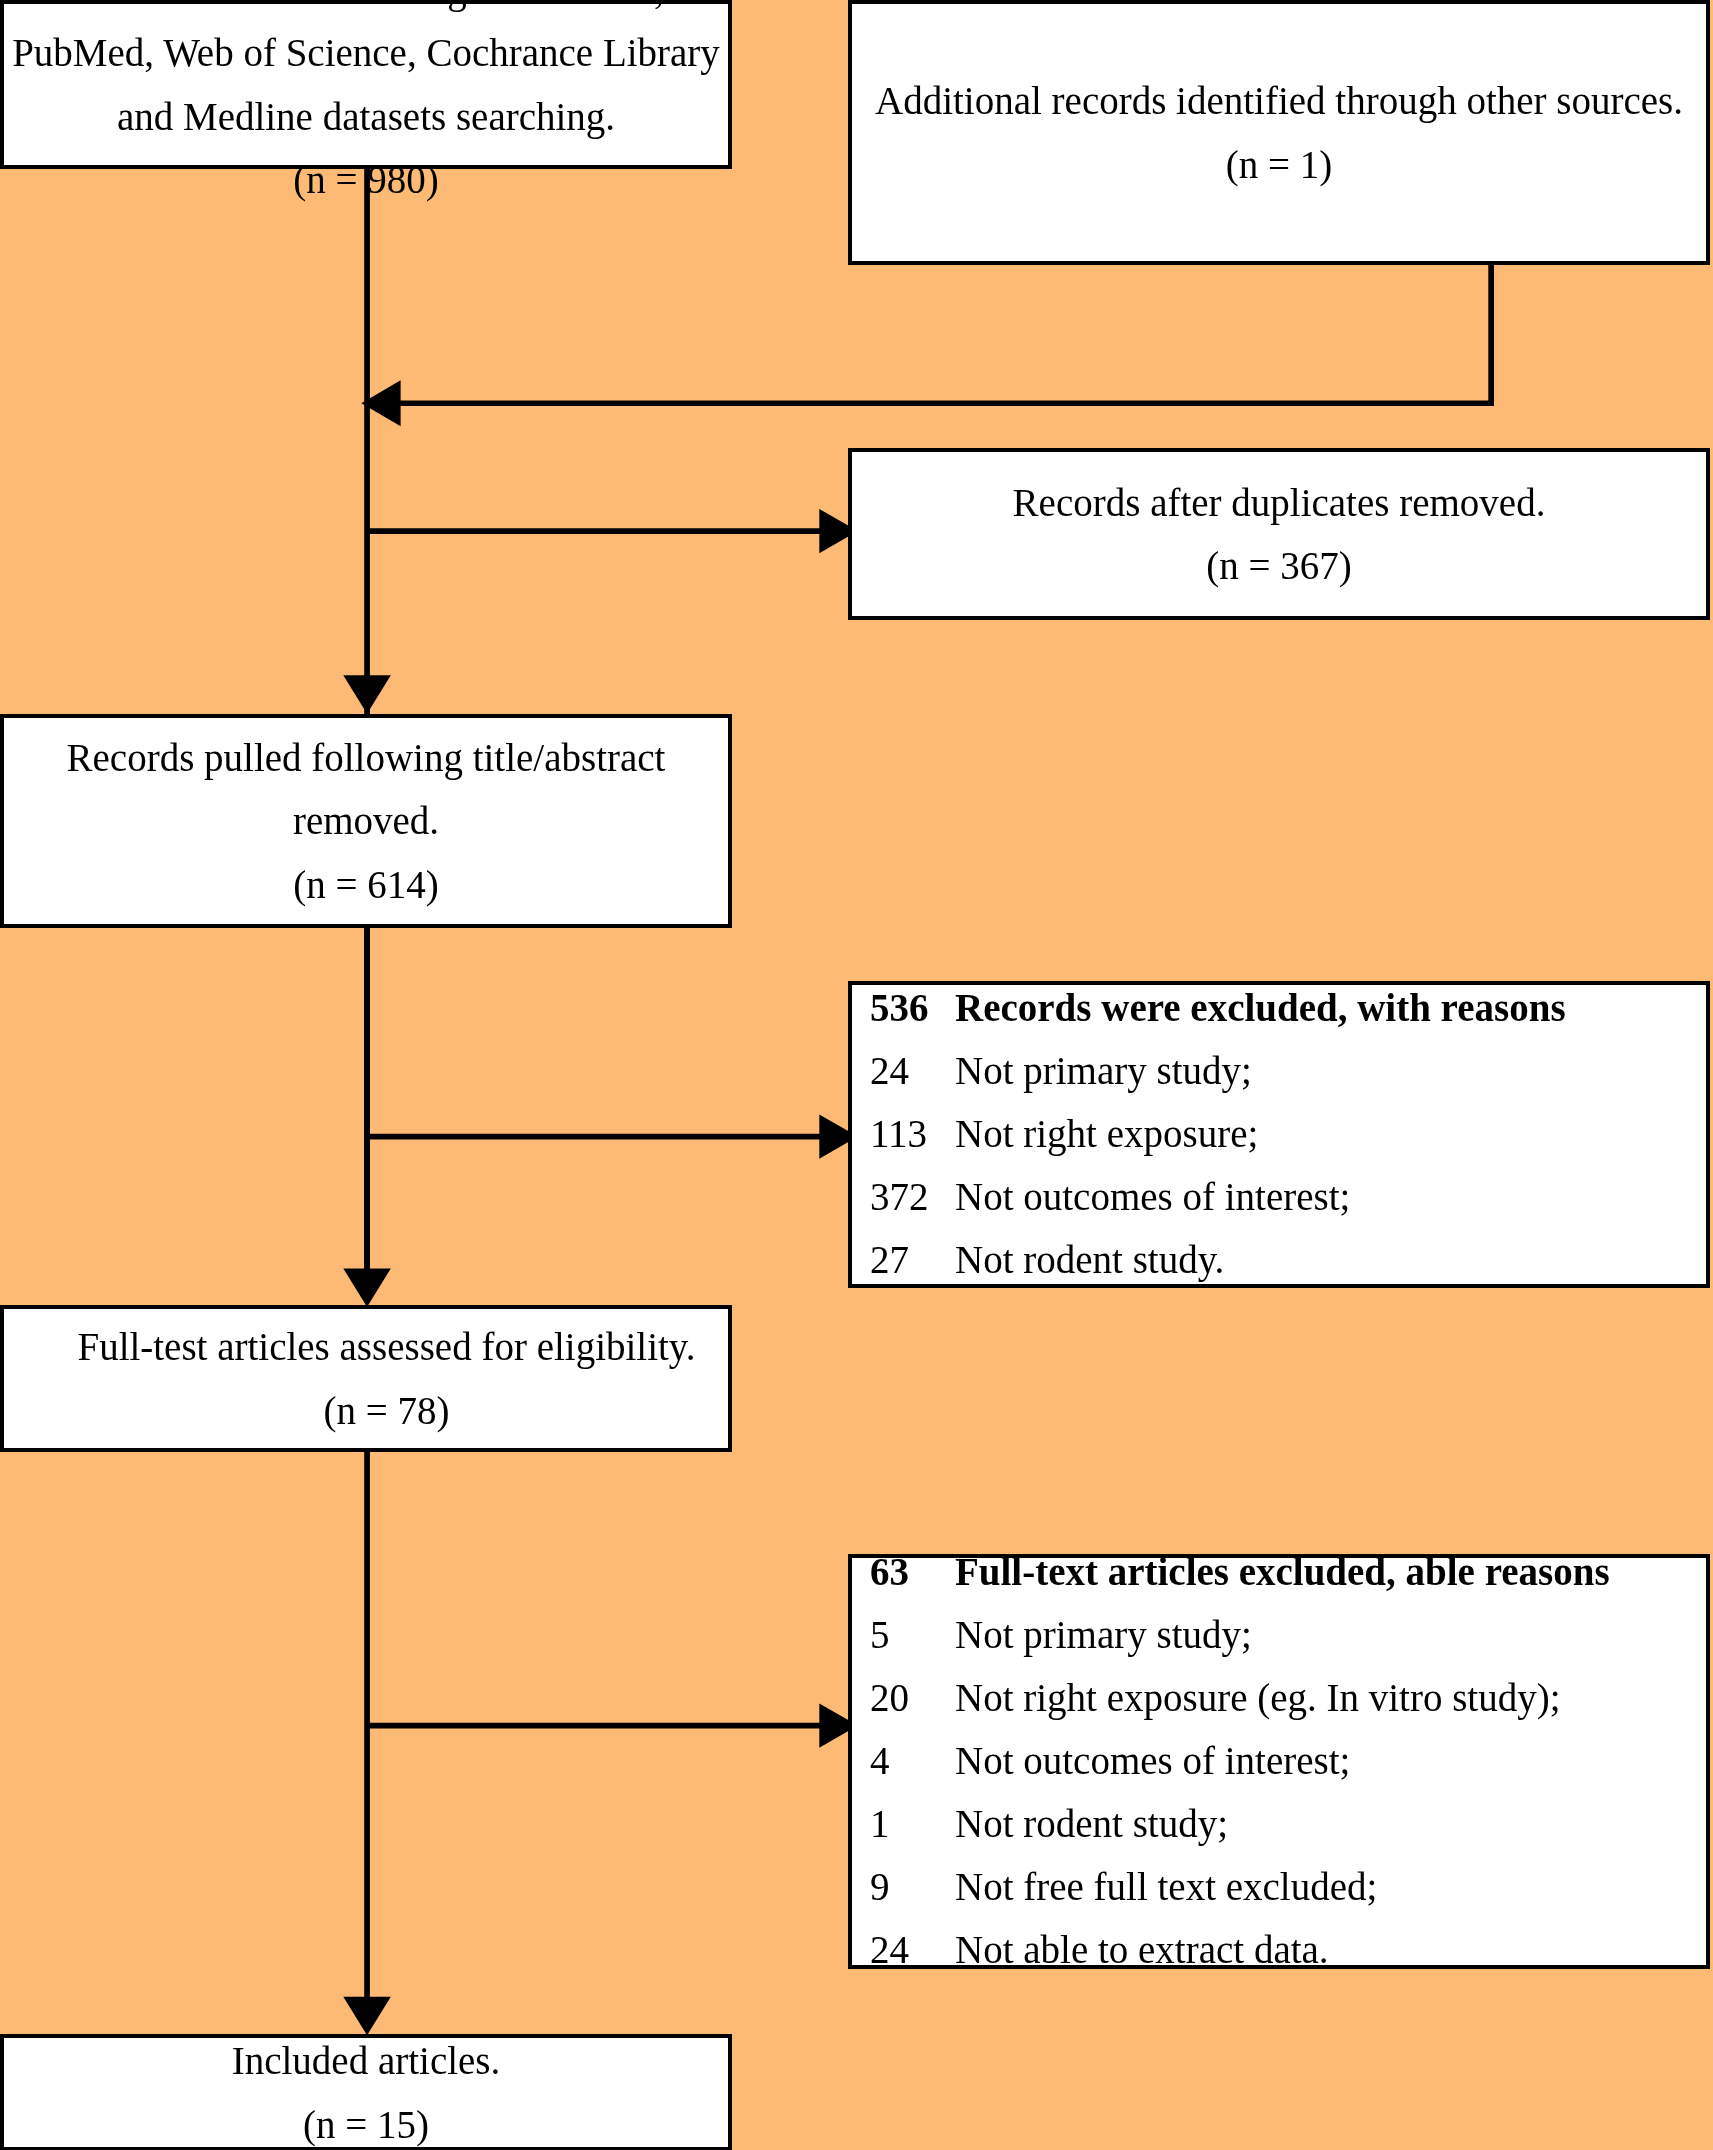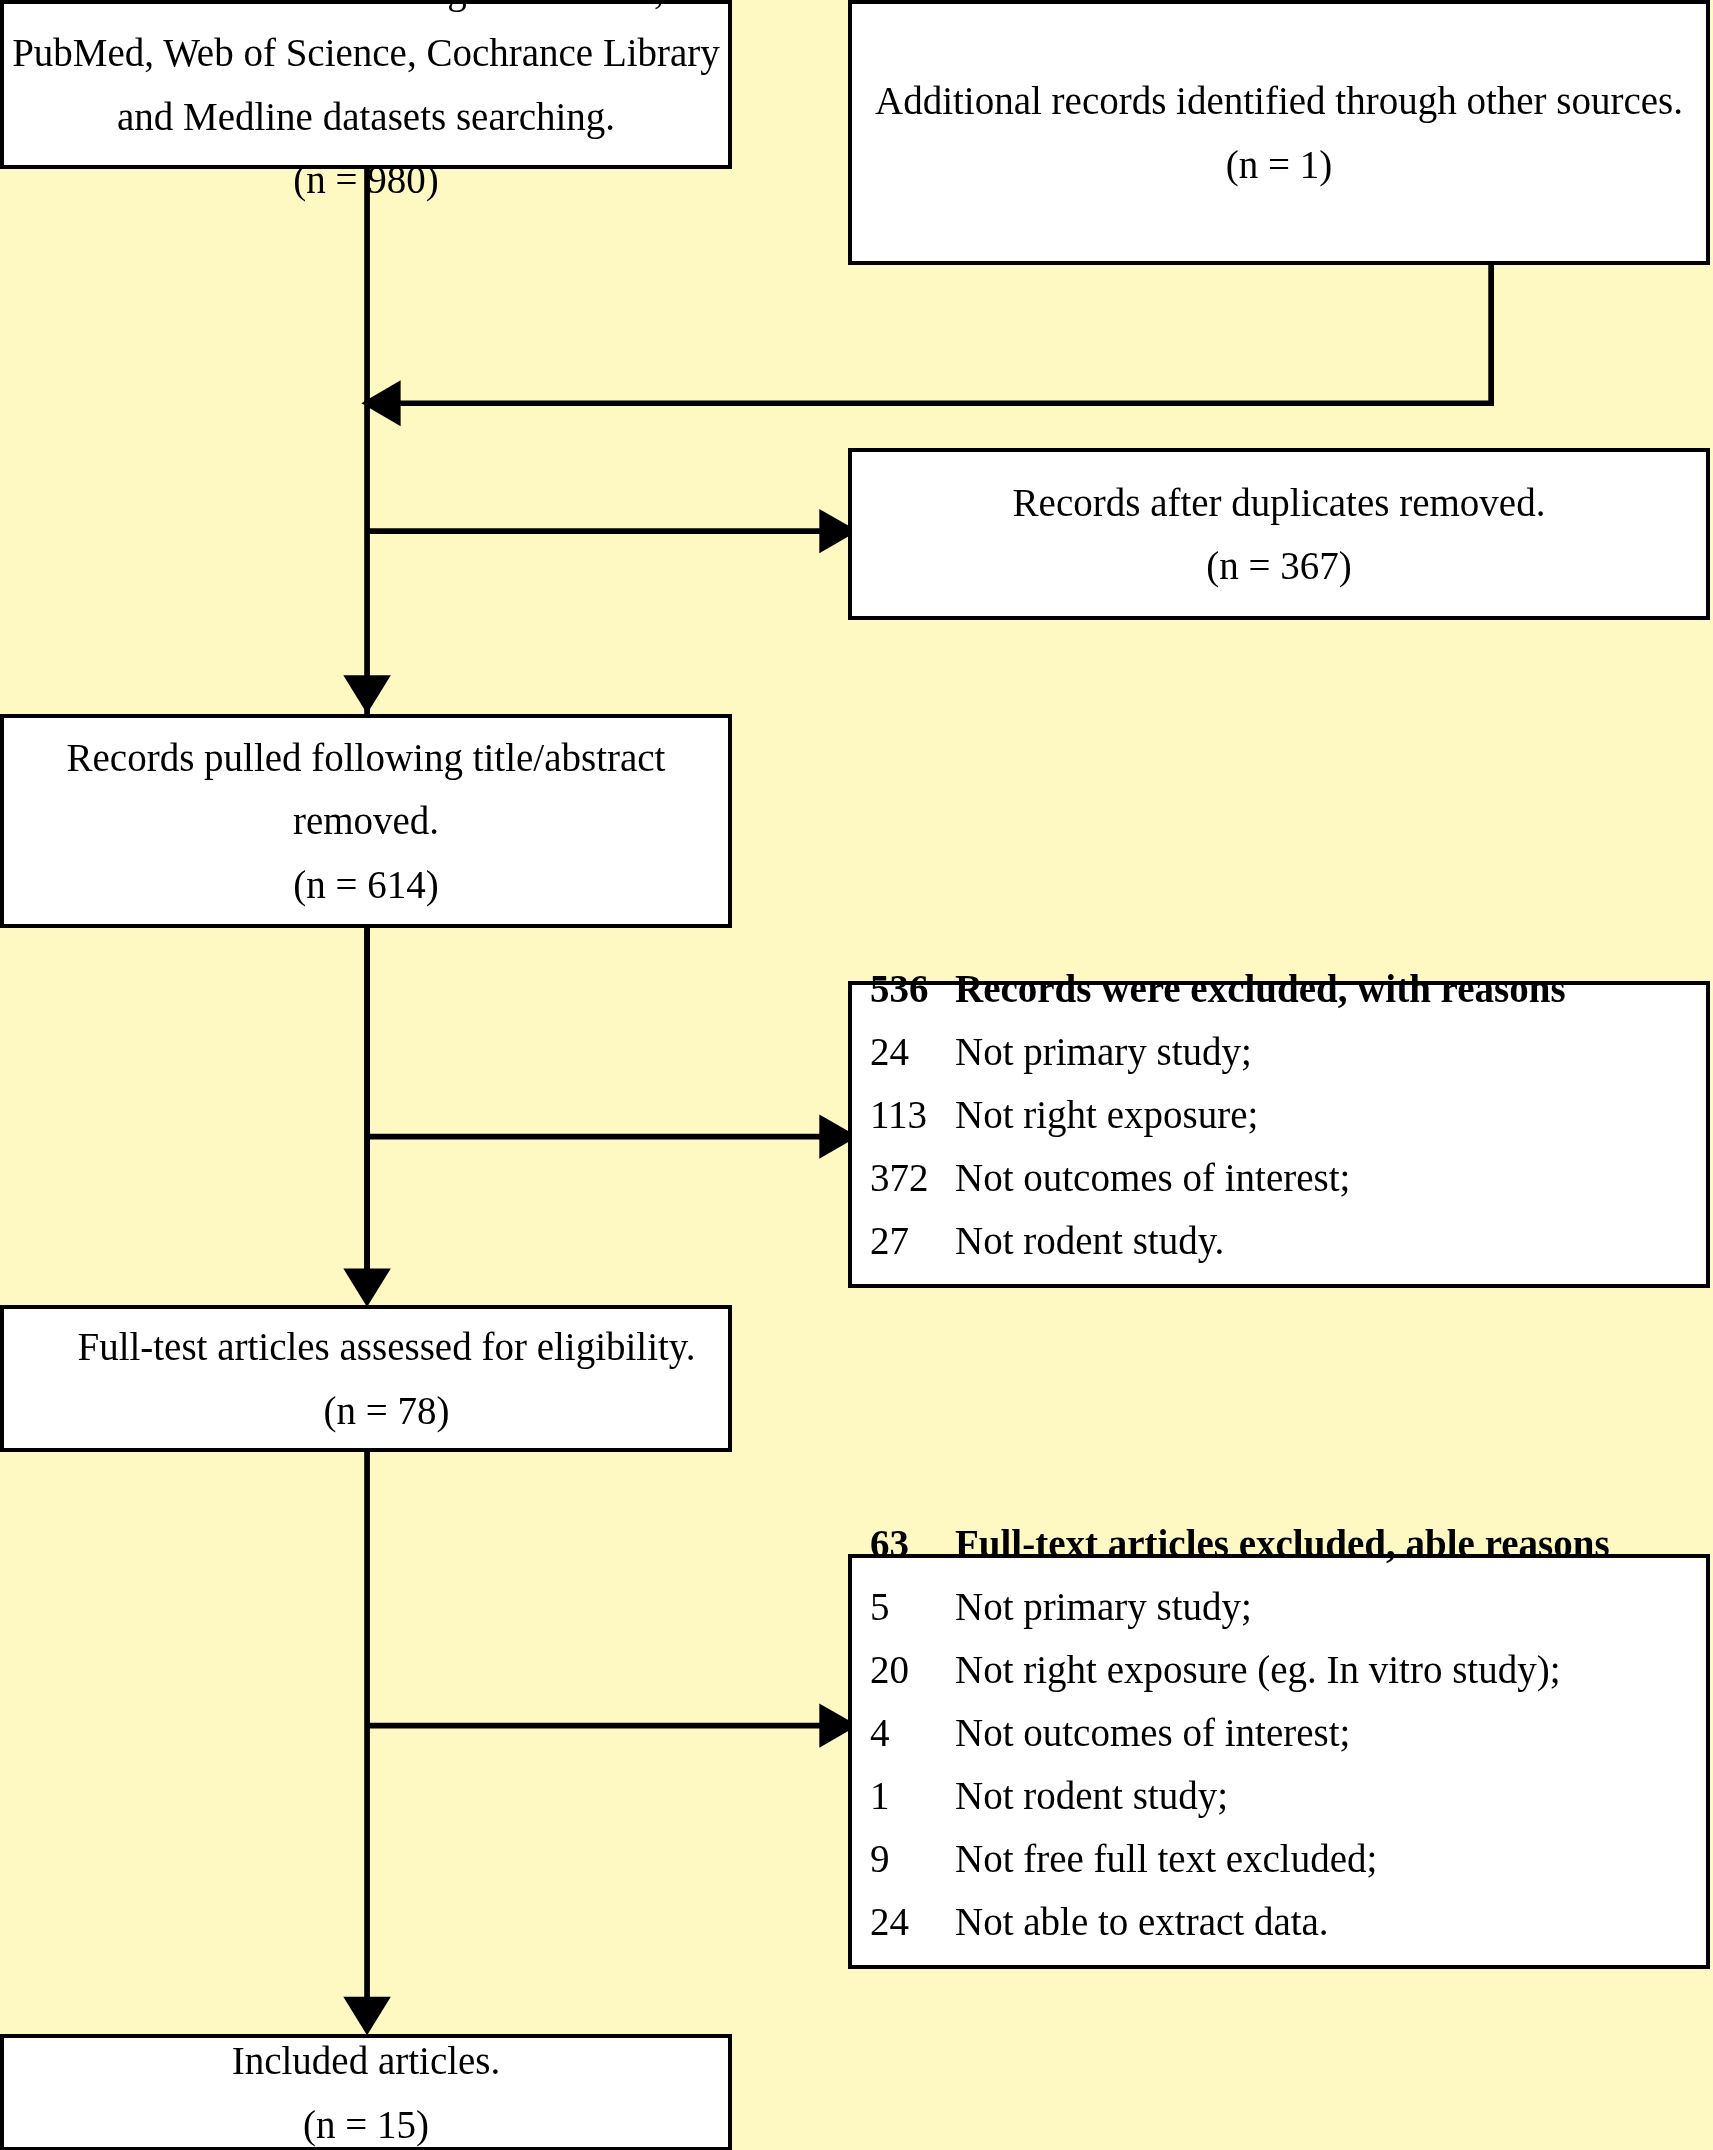--- a/index.html
+++ b/index.html
@@ -4,21 +4,21 @@
 <style>
   html, body {
     margin: 0;
     padding: 0;
     background: #ffffff;
   }
   #page {
     position: relative;
     width: 1714px;
     height: 2151px;
-    background: #fef9c3;
+    background: #fdba74;
     overflow: hidden;
     font-family: "Liberation Serif", "DejaVu Serif", serif;
   }
   #wires {
     position: absolute;
     left: 0;
     top: 0;
     width: 1714px;
     height: 2151px;
   }
@@ -34,21 +34,21 @@
   }
   .node .line {
     font-size: 39px;
     line-height: 1.62;
     color: #000000;
     text-align: center;
     white-space: nowrap;
   }
   .node.reasons {
     align-items: stretch;
-    justify-content: flex-end;
+    justify-content: center;
     padding: 21px 0 0 0;
   }
   .rrow {
     display: flex;
     align-items: baseline;
     font-size: 39px;
     line-height: 1.0;
     color: #000000;
     padding: 0 0 0 18px;
     margin-bottom: 24px;

